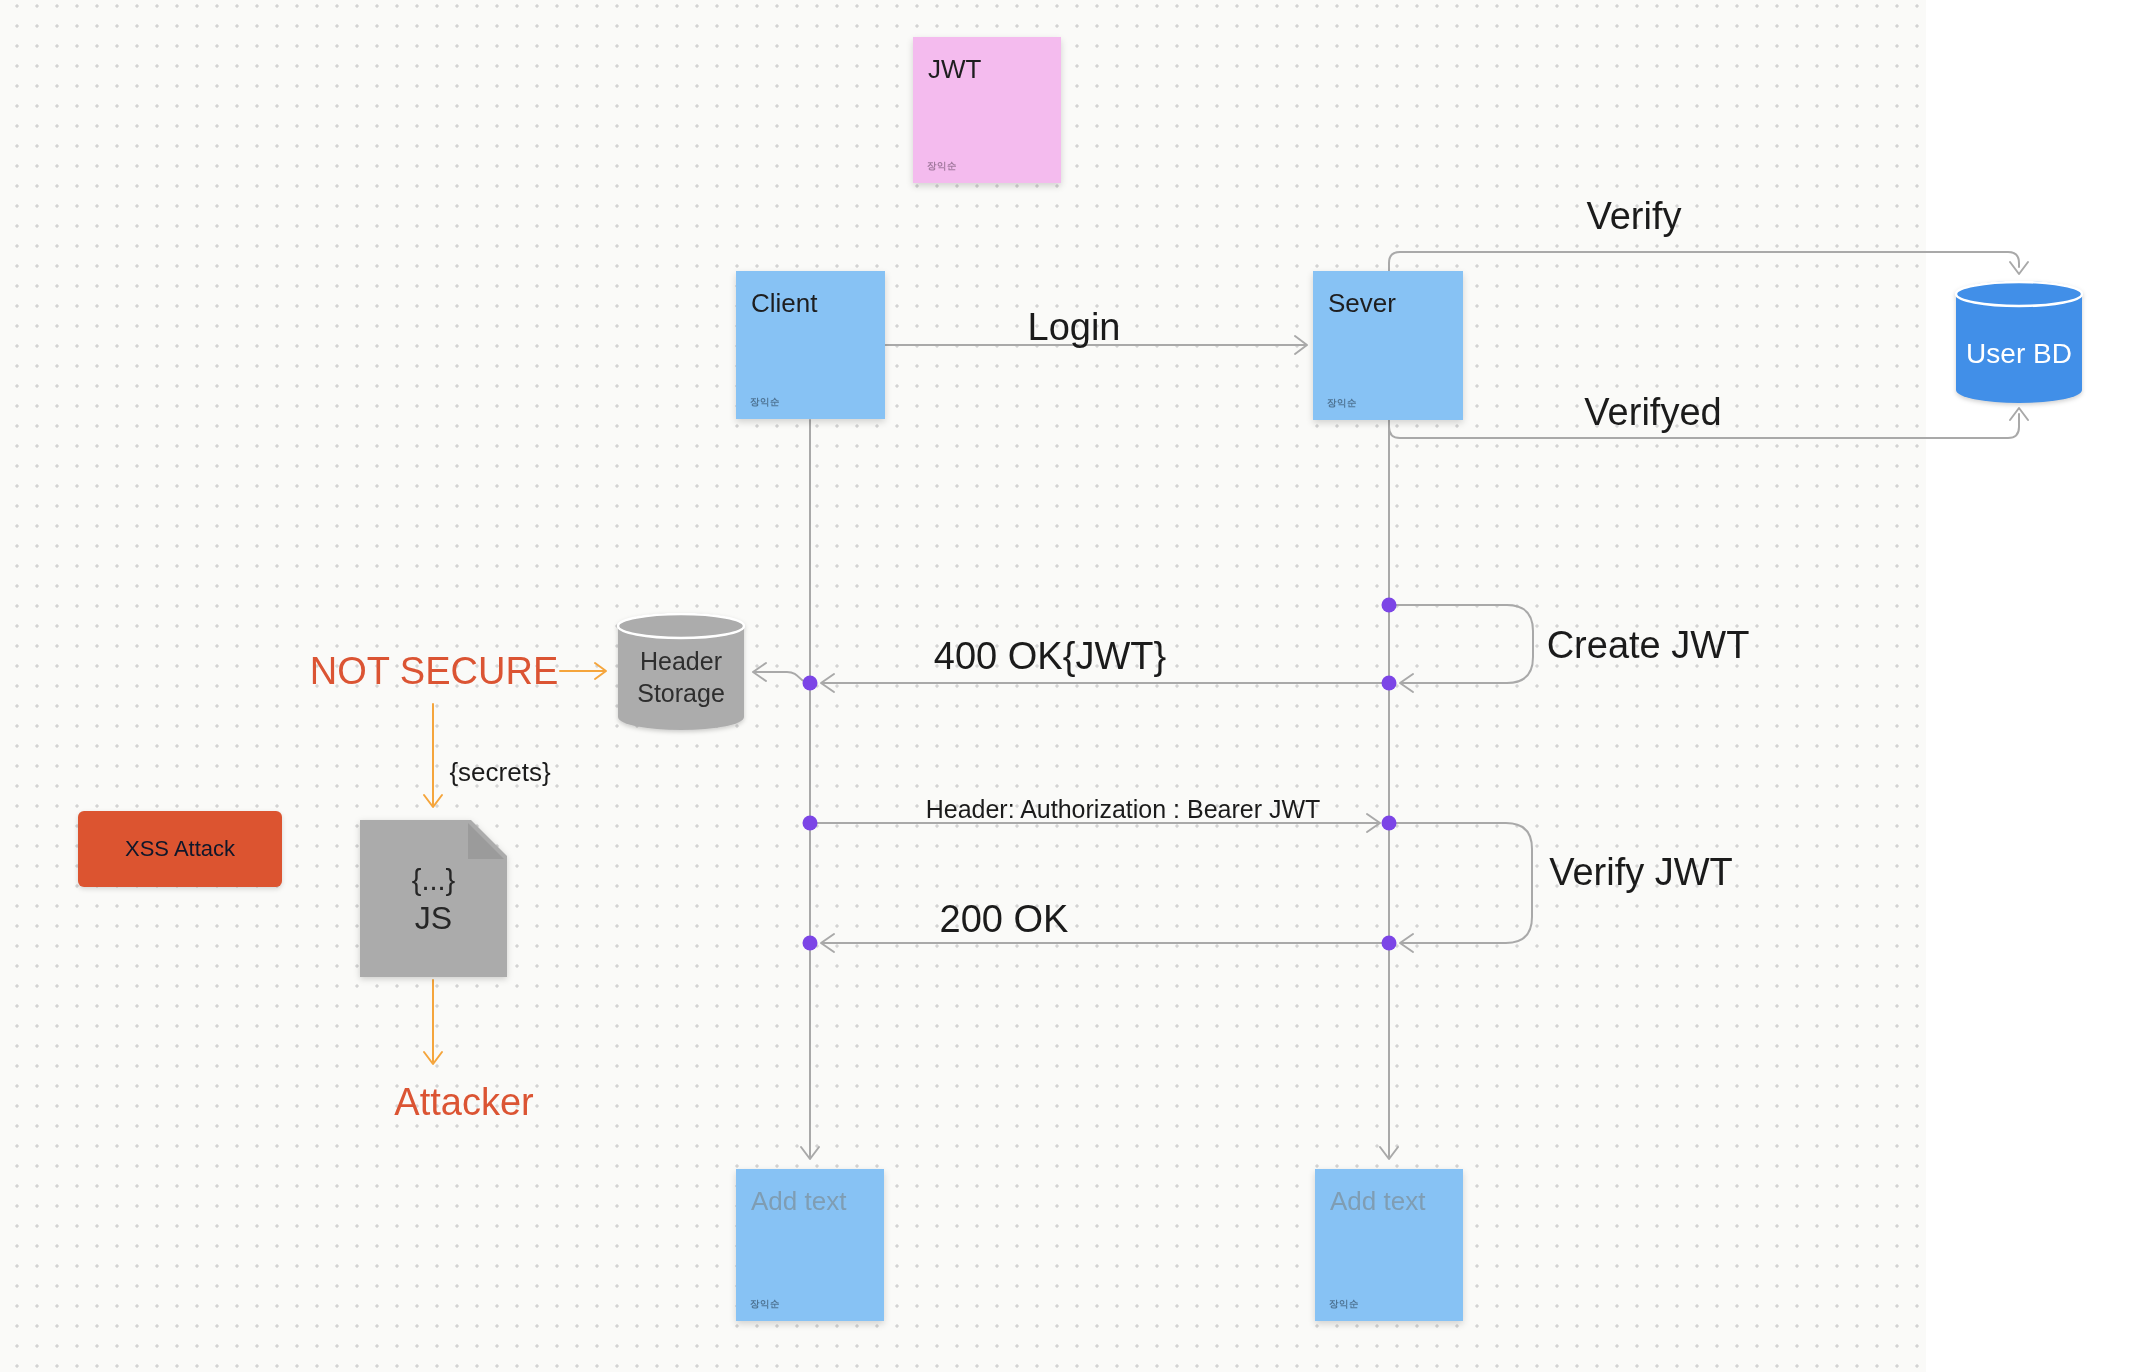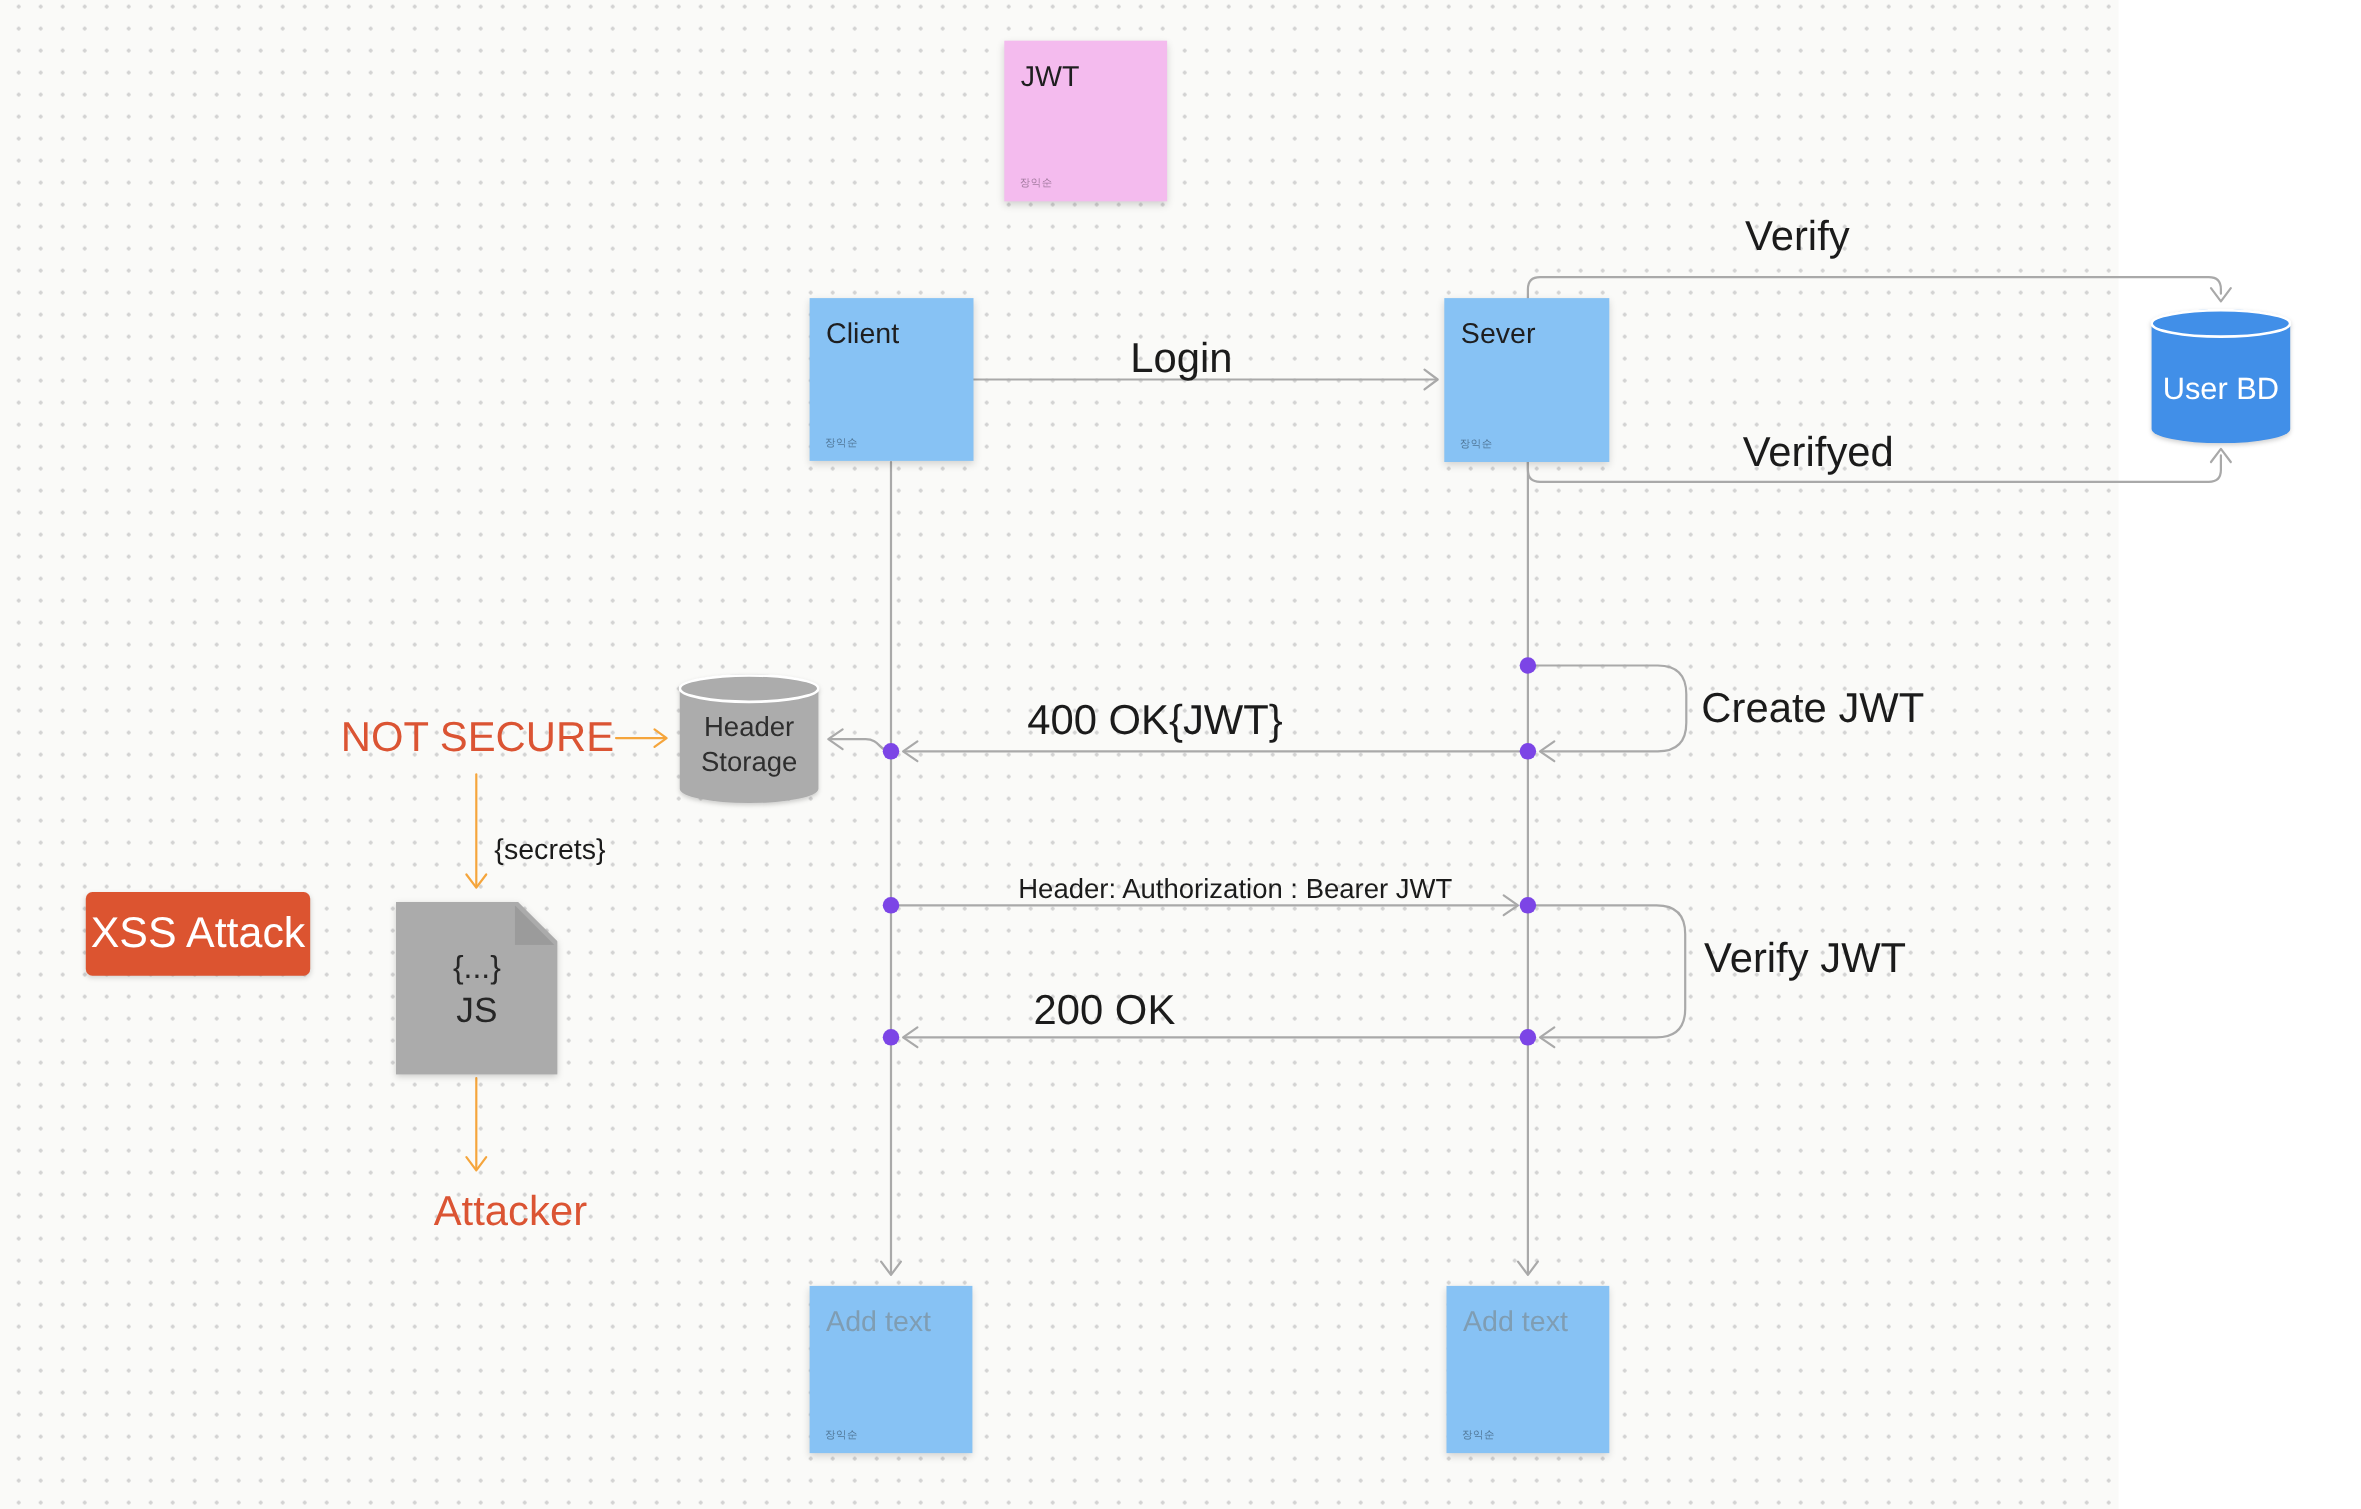--- a/index.html
+++ b/index.html
@@ -23,44 +23,44 @@
     position:absolute; background:#87C2F4;
     box-shadow:0 3px 7px rgba(0,0,0,0.16);
   }
   .sticky .title {
     position:absolute; left:15px; top:18px;
     font-size:26px; color:#1E1E1F; line-height:1.1;
   }
   .sticky .title.placeholder { color:#7F9DB3; }
   .sticky .author {
     position:absolute; left:14px; bottom:10px;
-    font-size:9.5px; color:rgba(20,35,50,0.5); letter-spacing:0.5px;
+    font-size:9.5px; color:rgba(20,35,50,0.5); letter-spacing:0.5px;font-weight:bold;
   }
   .sticky.pink { background:#F4BBEE; }
   .sticky.pink .author { color:rgba(60,40,60,0.45); }
 
   .cyl { position:absolute; filter:drop-shadow(0 2px 2px rgba(0,0,0,0.18)); }
   .cyl-label {
     position:absolute; width:100%; text-align:center; color:#FFFFFF; font-size:28px;
   }
   .cyl-label.dark { color:#2E2E2E; font-size:25px; line-height:1.28; }
 
   .flow-label {
     position:absolute; transform:translate(-50%,-50%);
     font-size:38px; color:#1B1B1B; white-space:nowrap;
   }
   .flow-label.small { font-size:25px; }
   .flow-label.alert { color:#DB5433; font-weight:500; }
   .flow-label.secrets { font-size:26px; }
 
   .xss-box {
     position:absolute; left:78px; top:811px; width:204px; height:76px;
-    background:#DC5430; border-radius:6px; color:#ffffff;
+    background:#DC5430; border-radius:6px; color:#0f172a;
     display:flex; align-items:center; justify-content:center;
-    font-size:39px; font-weight:500;
+    font-size:22px; font-weight:500;
     box-shadow:0 2px 5px rgba(0,0,0,0.15);
   }
 
   .js-file {
     position:absolute; left:360px; top:820px; width:147px; height:157px;
     filter:drop-shadow(0 2px 3px rgba(0,0,0,0.18));
   }
   .js-file .body {
     position:absolute; inset:0; background:#ABABAB;
     clip-path:polygon(0 0, 111px 0, 147px 36px, 147px 157px, 0 157px);

